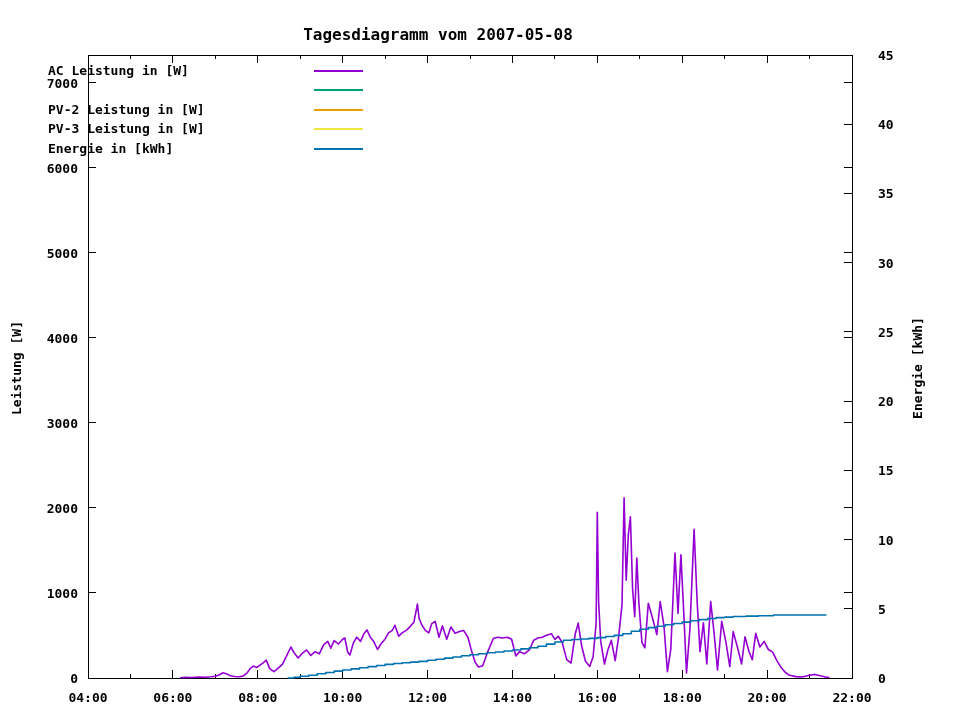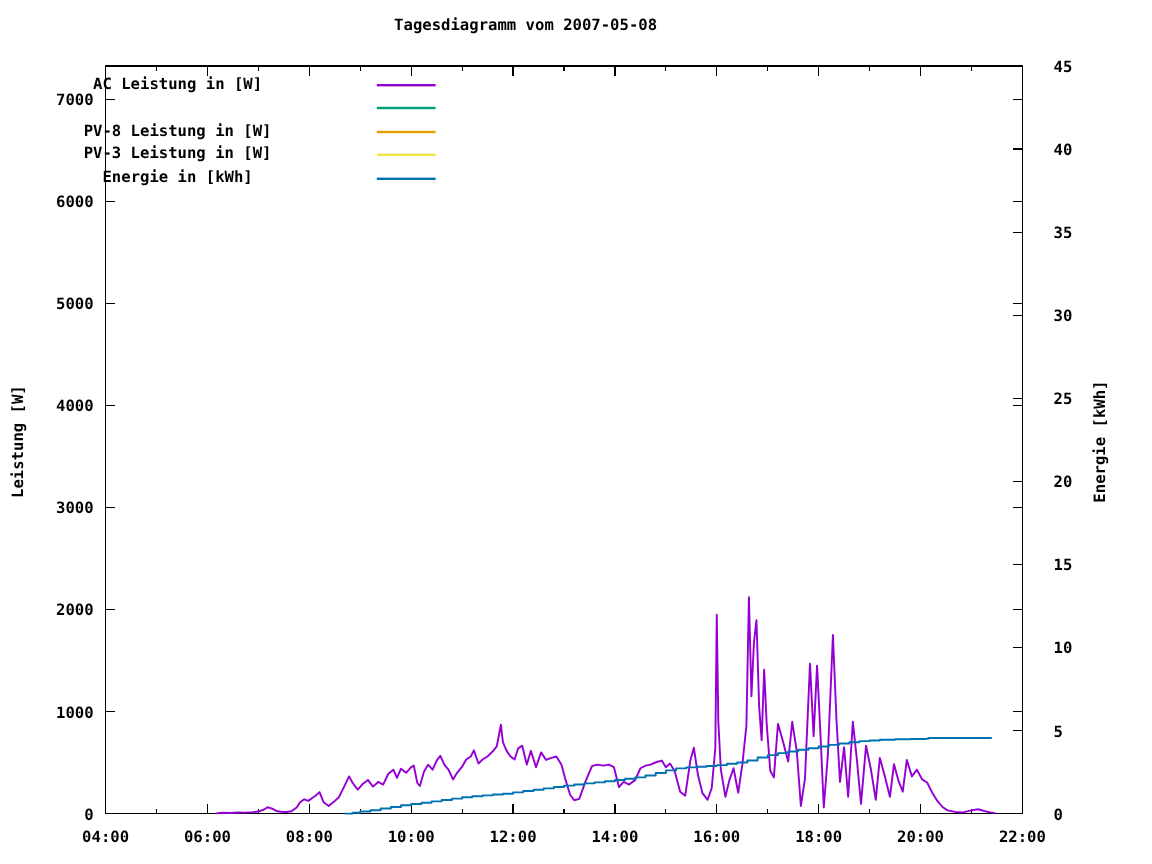--- a/index.html
+++ b/index.html
@@ -2,26 +2,26 @@
 <html><head>
 <meta charset="utf-8">
 <style>
   html,body{margin:0;padding:0;}
   body{
     width:960px;height:720px;position:relative;background:#ffffff;
     font-family:"DejaVu Sans Mono", monospace;font-weight:bold;color:#000;
     overflow:hidden;
   }
   .abs{position:absolute;}
-  #chart-title{left:438px;top:14px;transform:translateX(-50%);font-size:13px;white-space:nowrap;}
+  #chart-title{left:438px;top:25px;transform:translateX(-50%);font-size:16px;white-space:nowrap;}
   #ylabel{left:16px;top:368px;transform:translate(-50%,-50%) rotate(-90deg);font-size:13px;white-space:nowrap;}
   #y2label{left:917px;top:368px;transform:translate(-50%,-50%) rotate(-90deg);font-size:13px;white-space:nowrap;}
   #legend{left:48px;top:61px;width:316px;}
   .legend-row{position:relative;height:19.4px;}
-  .legend-label{position:absolute;left:0;top:0;width:200px;text-align:center;font-size:13px;line-height:19.4px;white-space:nowrap;}
+  .legend-label{position:absolute;left:0;top:0;width:200px;text-align:left;font-size:13px;line-height:19.4px;white-space:nowrap;}
   .legend-swatch{position:absolute;left:266px;top:9px;width:49px;height:2px;}
   svg{position:absolute;left:0;top:0;}
   text{font-family:"DejaVu Sans Mono", monospace;font-weight:bold;font-size:13px;fill:#000;}
 </style>
 </head>
 <body>
 
 <svg id="plot" width="960" height="720" viewBox="0 0 960 720" xmlns="http://www.w3.org/2000/svg">
   <rect x="88" y="55" width="764" height="623" fill="none" stroke="#000" stroke-width="1" shape-rendering="crispEdges"></rect>
   <g id="g-ticks" stroke="#000" stroke-width="1" shape-rendering="crispEdges">
@@ -131,21 +131,21 @@
 <div class="abs" id="y2label">Energie [kWh]</div>
 <div class="abs" id="legend">
     <div class="legend-row">
       <span class="legend-label">AC Leistung in [W]</span>
       <span class="legend-swatch" style="background: rgb(148, 0, 211);"></span>
     </div>
     <div class="legend-row">
       <span class="legend-swatch" style="background: rgb(0, 158, 115);"></span>
     </div>
     <div class="legend-row">
-      <span class="legend-label">PV-8 Leistung in [W]</span>
+      <span class="legend-label">PV-2 Leistung in [W]</span>
       <span class="legend-swatch" style="background: rgb(230, 159, 0);"></span>
     </div>
     <div class="legend-row">
       <span class="legend-label">PV-3 Leistung in [W]</span>
       <span class="legend-swatch" style="background: rgb(240, 228, 66);"></span>
     </div>
     <div class="legend-row">
       <span class="legend-label">Energie in [kWh]</span>
       <span class="legend-swatch" style="background: rgb(0, 114, 178);"></span>
     </div>

